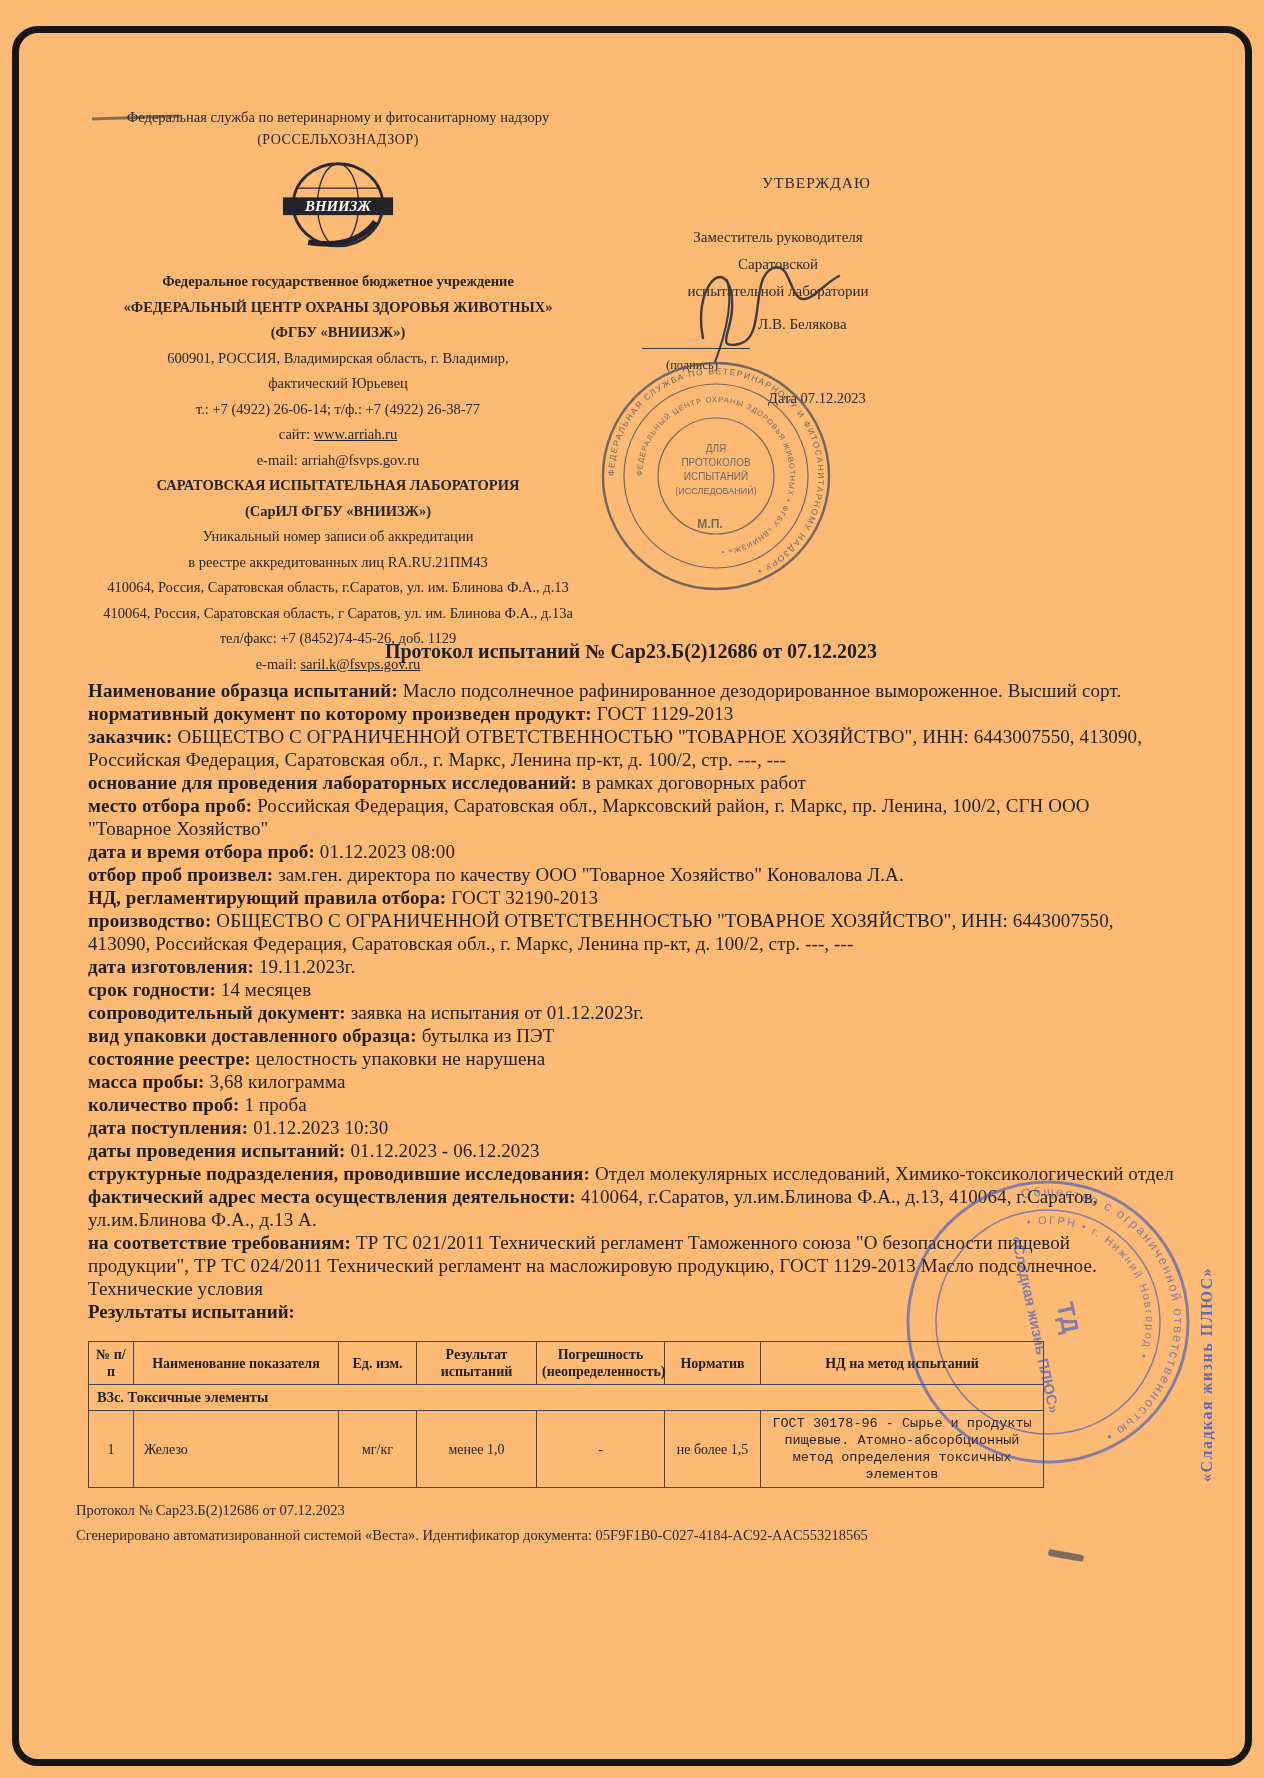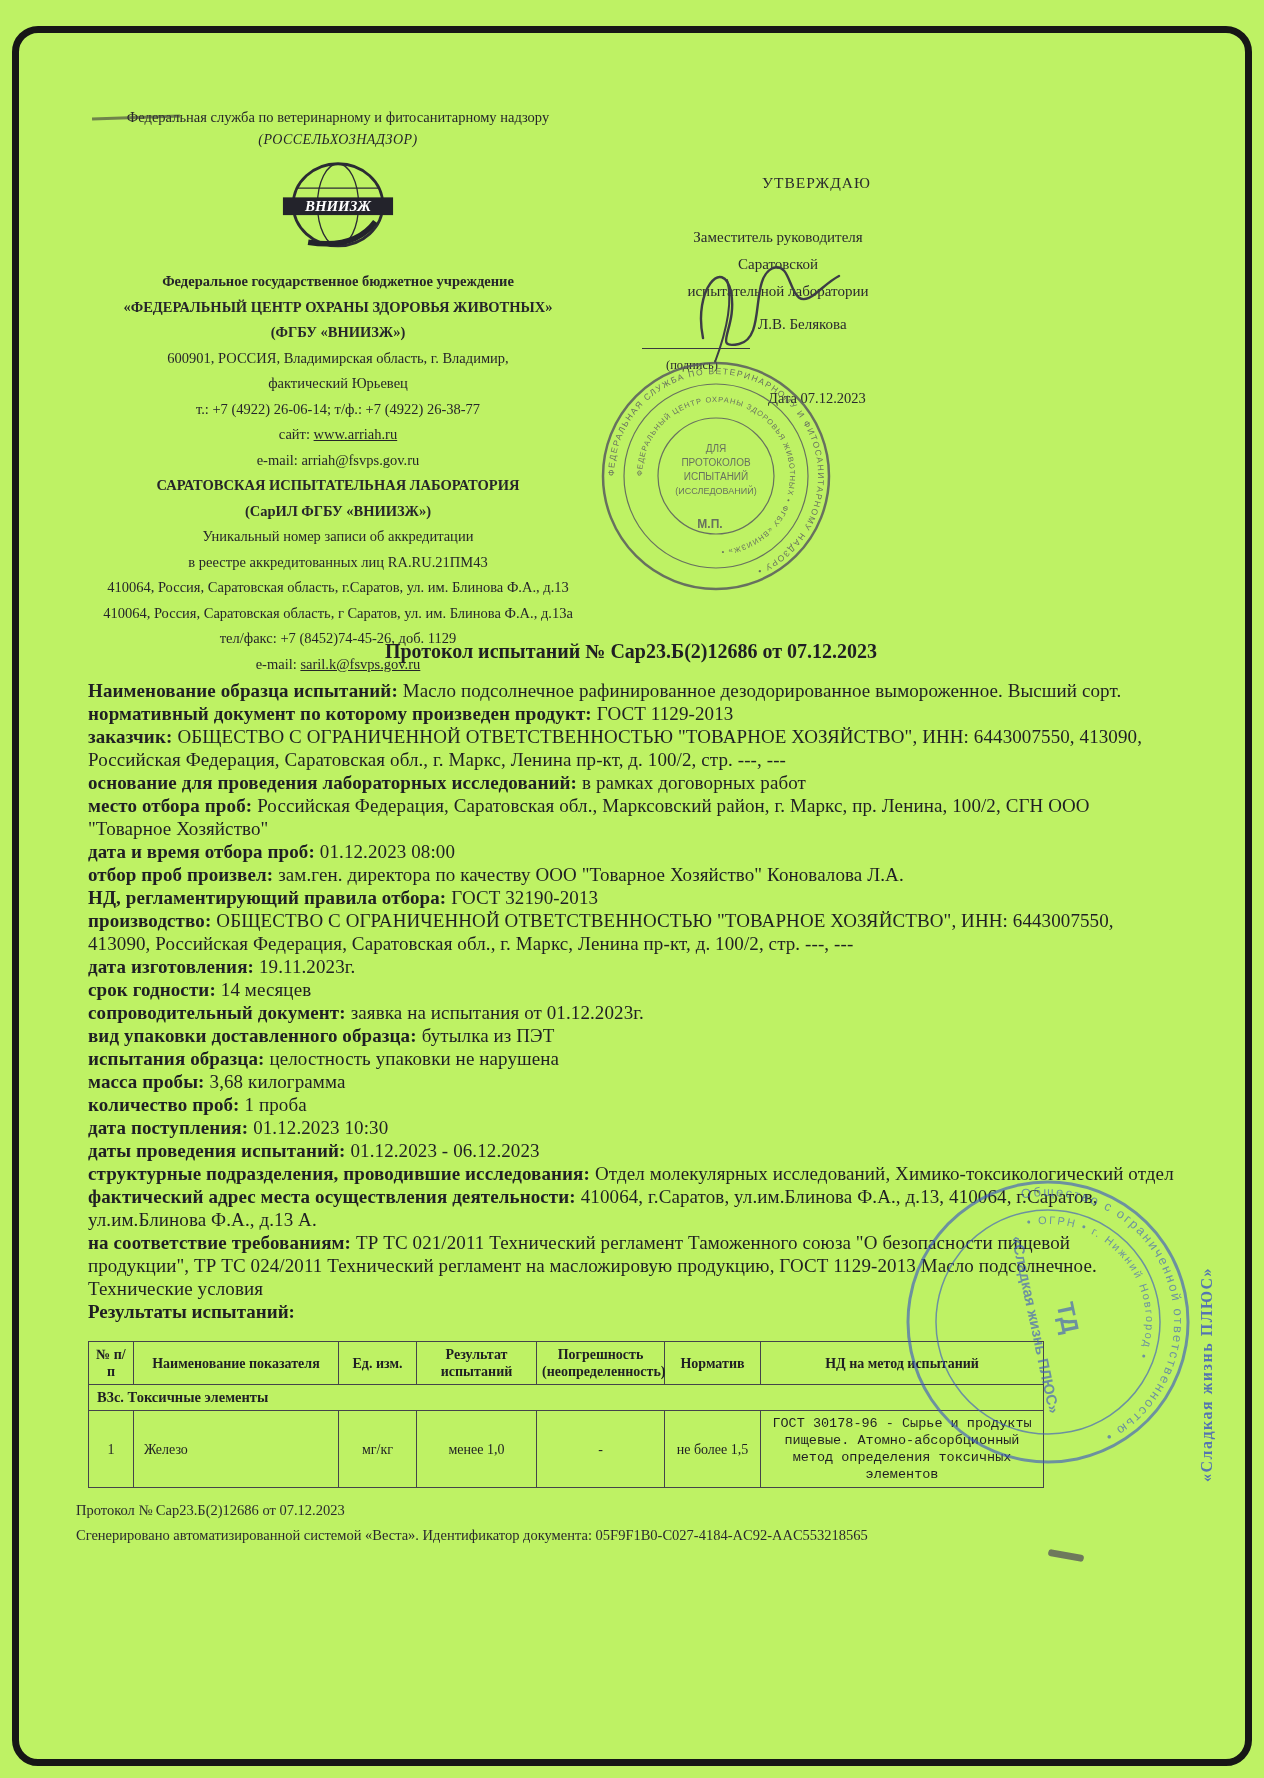--- a/index.html
+++ b/index.html
@@ -1,23 +1,23 @@
 <!DOCTYPE html>
 <html><head>
 <meta charset="utf-8">
 <style>
   html,body{margin:0;padding:0;background:#e9e9e6;}
-  .page{position:relative;width:1264px;height:1778px;margin:0 auto;background:#bef264;
+  .page{position:relative;width:1264px;height:1778px;margin:0 auto;background:#fdba74;
         font-family:"Liberation Serif",serif;color:#222;overflow:hidden;}
   .frame{position:absolute;left:12px;top:26px;right:12px;bottom:12px;
          border:7px solid #161616;border-radius:26px;pointer-events:none;z-index:8;}
   
   .hdr-left{position:absolute;left:48px;top:106px;width:580px;text-align:center;color:#26262a;}
   .hdr-service{font-size:14.5px;line-height:22px;}
-  .hdr-abbr{font-size:14px;letter-spacing:.5px;line-height:24px;font-style:italic;}
+  .hdr-abbr{font-size:14px;letter-spacing:.5px;line-height:24px;}
   .logo-wrap{width:112px;margin:8px auto 6px;}
   .org-line{font-size:14.5px;line-height:25.5px;}
   .org-bold{font-weight:bold;}
   .ul{text-decoration:underline;}
   
   .approval{position:absolute;left:640px;top:150px;width:470px;height:480px;color:#2a2a2e;}
   .appr-title{position:absolute;left:122px;top:24px;font-size:15.5px;letter-spacing:1px;}
   .appr-pos{position:absolute;left:18px;top:74px;width:240px;text-align:center;
             font-size:15px;line-height:27px;}
   .sig-svg{position:absolute;left:35px;top:100px;z-index:3;}
@@ -151,21 +151,21 @@
     <p class="field"><b>основание для проведения лабораторных исследований:</b><span>в рамках договорных работ</span></p>
     <p class="field"><b>место отбора проб:</b><span>Российская Федерация, Саратовская обл., Марксовский район, г. Маркс, пр. Ленина, 100/2, СГН ООО "Товарное Хозяйство"</span></p>
     <p class="field"><b>дата и время отбора проб:</b><span>01.12.2023 08:00</span></p>
     <p class="field"><b>отбор проб произвел:</b><span>зам.ген. директора по качеству ООО "Товарное Хозяйство" Коновалова Л.А.</span></p>
     <p class="field"><b>НД, регламентирующий правила отбора:</b><span>ГОСТ 32190-2013</span></p>
     <p class="field"><b>производство:</b><span>ОБЩЕСТВО С ОГРАНИЧЕННОЙ ОТВЕТСТВЕННОСТЬЮ "ТОВАРНОЕ ХОЗЯЙСТВО", ИНН: 6443007550, 413090, Российская Федерация, Саратовская обл., г. Маркс, Ленина пр-кт, д. 100/2, стр. ---, ---</span></p>
     <p class="field"><b>дата изготовления:</b><span>19.11.2023г.</span></p>
     <p class="field"><b>срок годности:</b><span>14 месяцев</span></p>
     <p class="field"><b>сопроводительный документ:</b><span>заявка на испытания от 01.12.2023г.</span></p>
     <p class="field"><b>вид упаковки доставленного образца:</b><span>бутылка из ПЭТ</span></p>
-    <p class="field"><b>испытания образца:</b><span>целостность упаковки не нарушена</span></p>
+    <p class="field"><b>состояние реестре:</b><span>целостность упаковки не нарушена</span></p>
     <p class="field"><b>масса пробы:</b><span>3,68 килограмма</span></p>
     <p class="field"><b>количество проб:</b><span>1 проба</span></p>
     <p class="field"><b>дата поступления:</b><span>01.12.2023 10:30</span></p>
     <p class="field"><b>даты проведения испытаний:</b><span>01.12.2023 - 06.12.2023</span></p>
     <p class="field"><b>структурные подразделения, проводившие исследования:</b><span>Отдел молекулярных исследований, Химико-токсикологический отдел</span></p>
     <p class="field"><b>фактический адрес места осуществления деятельности:</b><span>410064, г.Саратов, ул.им.Блинова Ф.А., д.13, 410064, г.Саратов, ул.им.Блинова Ф.А., д.13 А.</span></p>
     <p class="field"><b>на соответствие требованиям:</b><span>ТР ТС 021/2011 Технический регламент Таможенного союза "О безопасности пищевой продукции", ТР ТС 024/2011 Технический регламент на масложировую продукцию, ГОСТ 1129-2013 Масло подсолнечное. Технические условия</span></p>
 
     <p class="results-heading">Результаты испытаний:</p>
 

